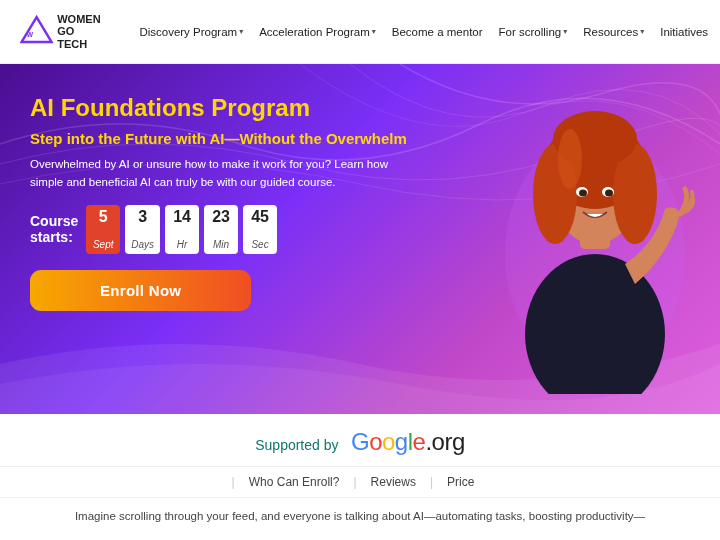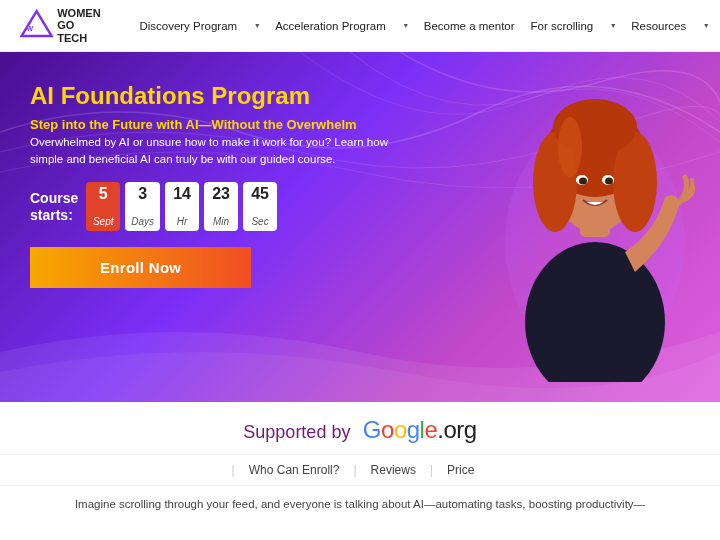--- a/index.html
+++ b/index.html
@@ -4,21 +4,21 @@
   <style>
     * { margin: 0; padding: 0; box-sizing: border-box; }
     body { font-family: Arial, sans-serif; width: 720px; height: 540px; overflow: hidden; background: #fff; }
 
     
     .navbar {
       background: #fff;
       display: flex;
       align-items: center;
       padding: 8px 20px;
-      height: 52px;
+      height: 64px;
       border-bottom: 1px solid #eee;
       position: relative;
       z-index: 10;
     }
     .logo-area {
       display: flex;
       align-items: center;
       margin-right: 30px;
     }
     .logo-icon {
@@ -39,21 +39,21 @@
       gap: 4px;
       flex: 1;
     }
     .nav-item {
       font-size: 11.5px;
       color: #222;
       cursor: pointer;
       padding: 4px 6px;
       display: flex;
       align-items: center;
-      gap: 18px;
+      gap: 2px;
       white-space: nowrap;
     }
     .nav-item .chevron {
       font-size: 8px;
       color: #555;
     }
 
     
     .hero {
       background: linear-gradient(135deg, #4a0e8f 0%, #7b2ff7 40%, #c048c8 70%, #e060e0 100%);
@@ -68,24 +68,24 @@
       max-width: 440px;
     }
     .hero-title {
       font-size: 24px;
       font-weight: 900;
       color: #ffd700;
       margin-bottom: 6px;
       line-height: 1.2;
     }
     .hero-subtitle {
-      font-size: 13px;
+      font-size: 15px;
       font-weight: 700;
       color: #ffd700;
-      margin-bottom: 0;
+      margin-bottom: 8px;
       line-height: 1.3;
     }
     .hero-desc {
       font-size: 11.5px;
       color: #fff;
       margin-bottom: 14px;
       line-height: 1.5;
       max-width: 360px;
     }
     .course-starts {
@@ -134,21 +134,21 @@
     }
     .countdown-item.highlight .countdown-label {
       color: #fff;
     }
     .enroll-btn {
       background: linear-gradient(90deg, #f7a800 0%, #f04e23 100%);
       color: #fff;
       font-size: 15px;
       font-weight: 700;
       border: none;
-      border-radius: 0;
+      border-radius: 11px;
       padding: 12px 70px;
       cursor: pointer;
       letter-spacing: 0.3px;
     }
     
     .hero-image {
       position: absolute;
       right: 10px;
       top: -10px;
       width: 230px;
@@ -158,22 +158,22 @@
     }
 
     
     .supported-by {
       background: #fff;
       text-align: center;
       padding: 14px 20px 10px;
       border-bottom: 1px solid #eee;
     }
     .supported-text {
-      font-size: 18px;
-      color: #701a75;
+      font-size: 14px;
+      color: #0f766e;
       display: inline;
     }
     .google-org {
       font-size: 24px;
       font-weight: 300;
       color: #222;
       display: inline;
       margin-left: 8px;
       letter-spacing: -0.5px;
     }

